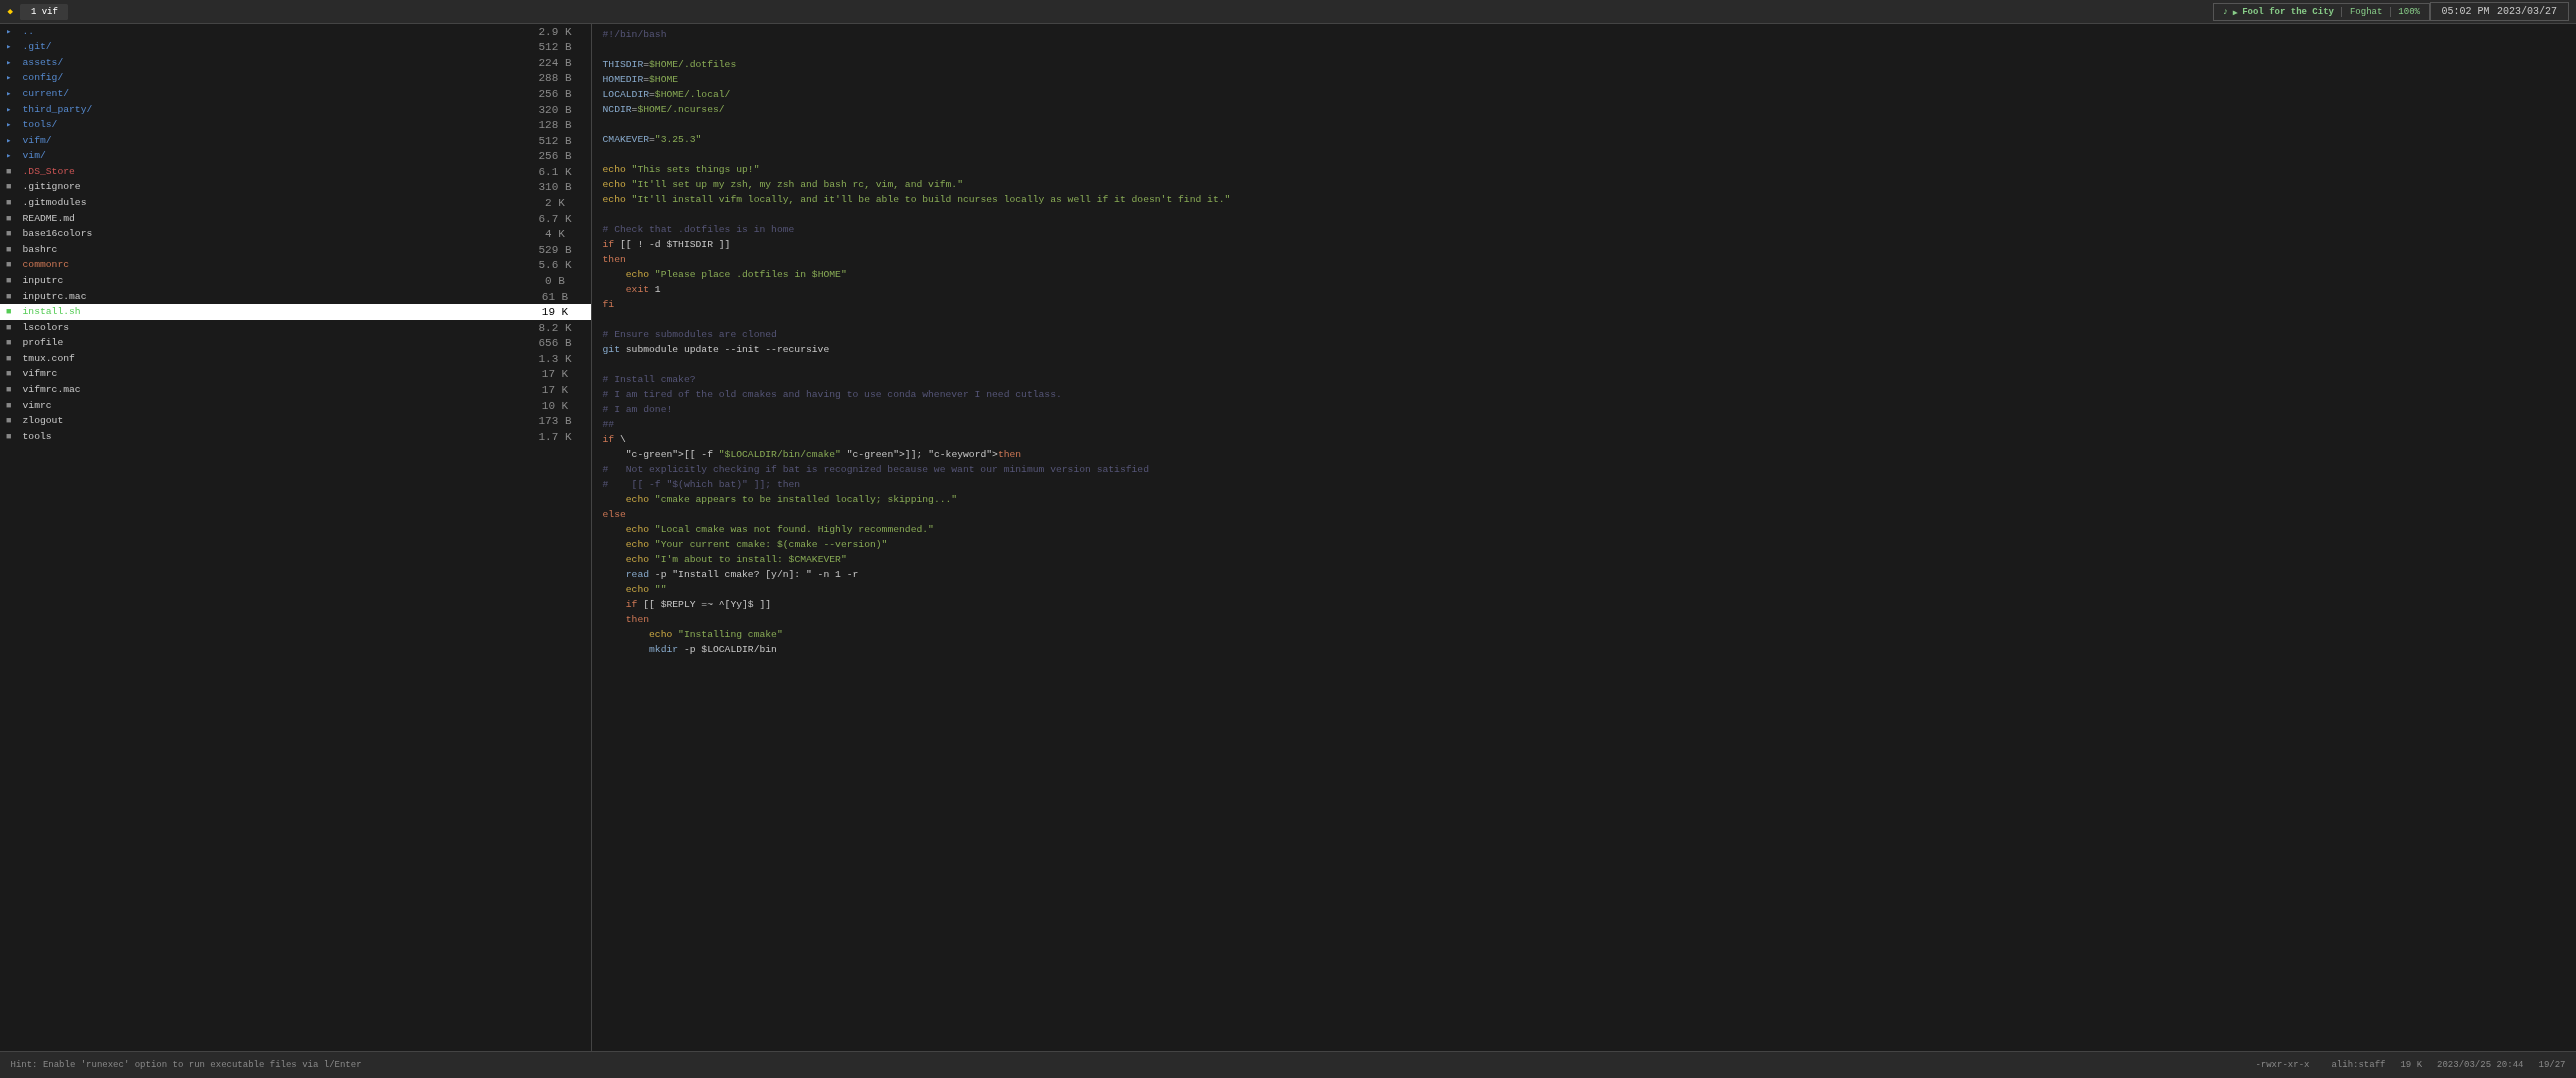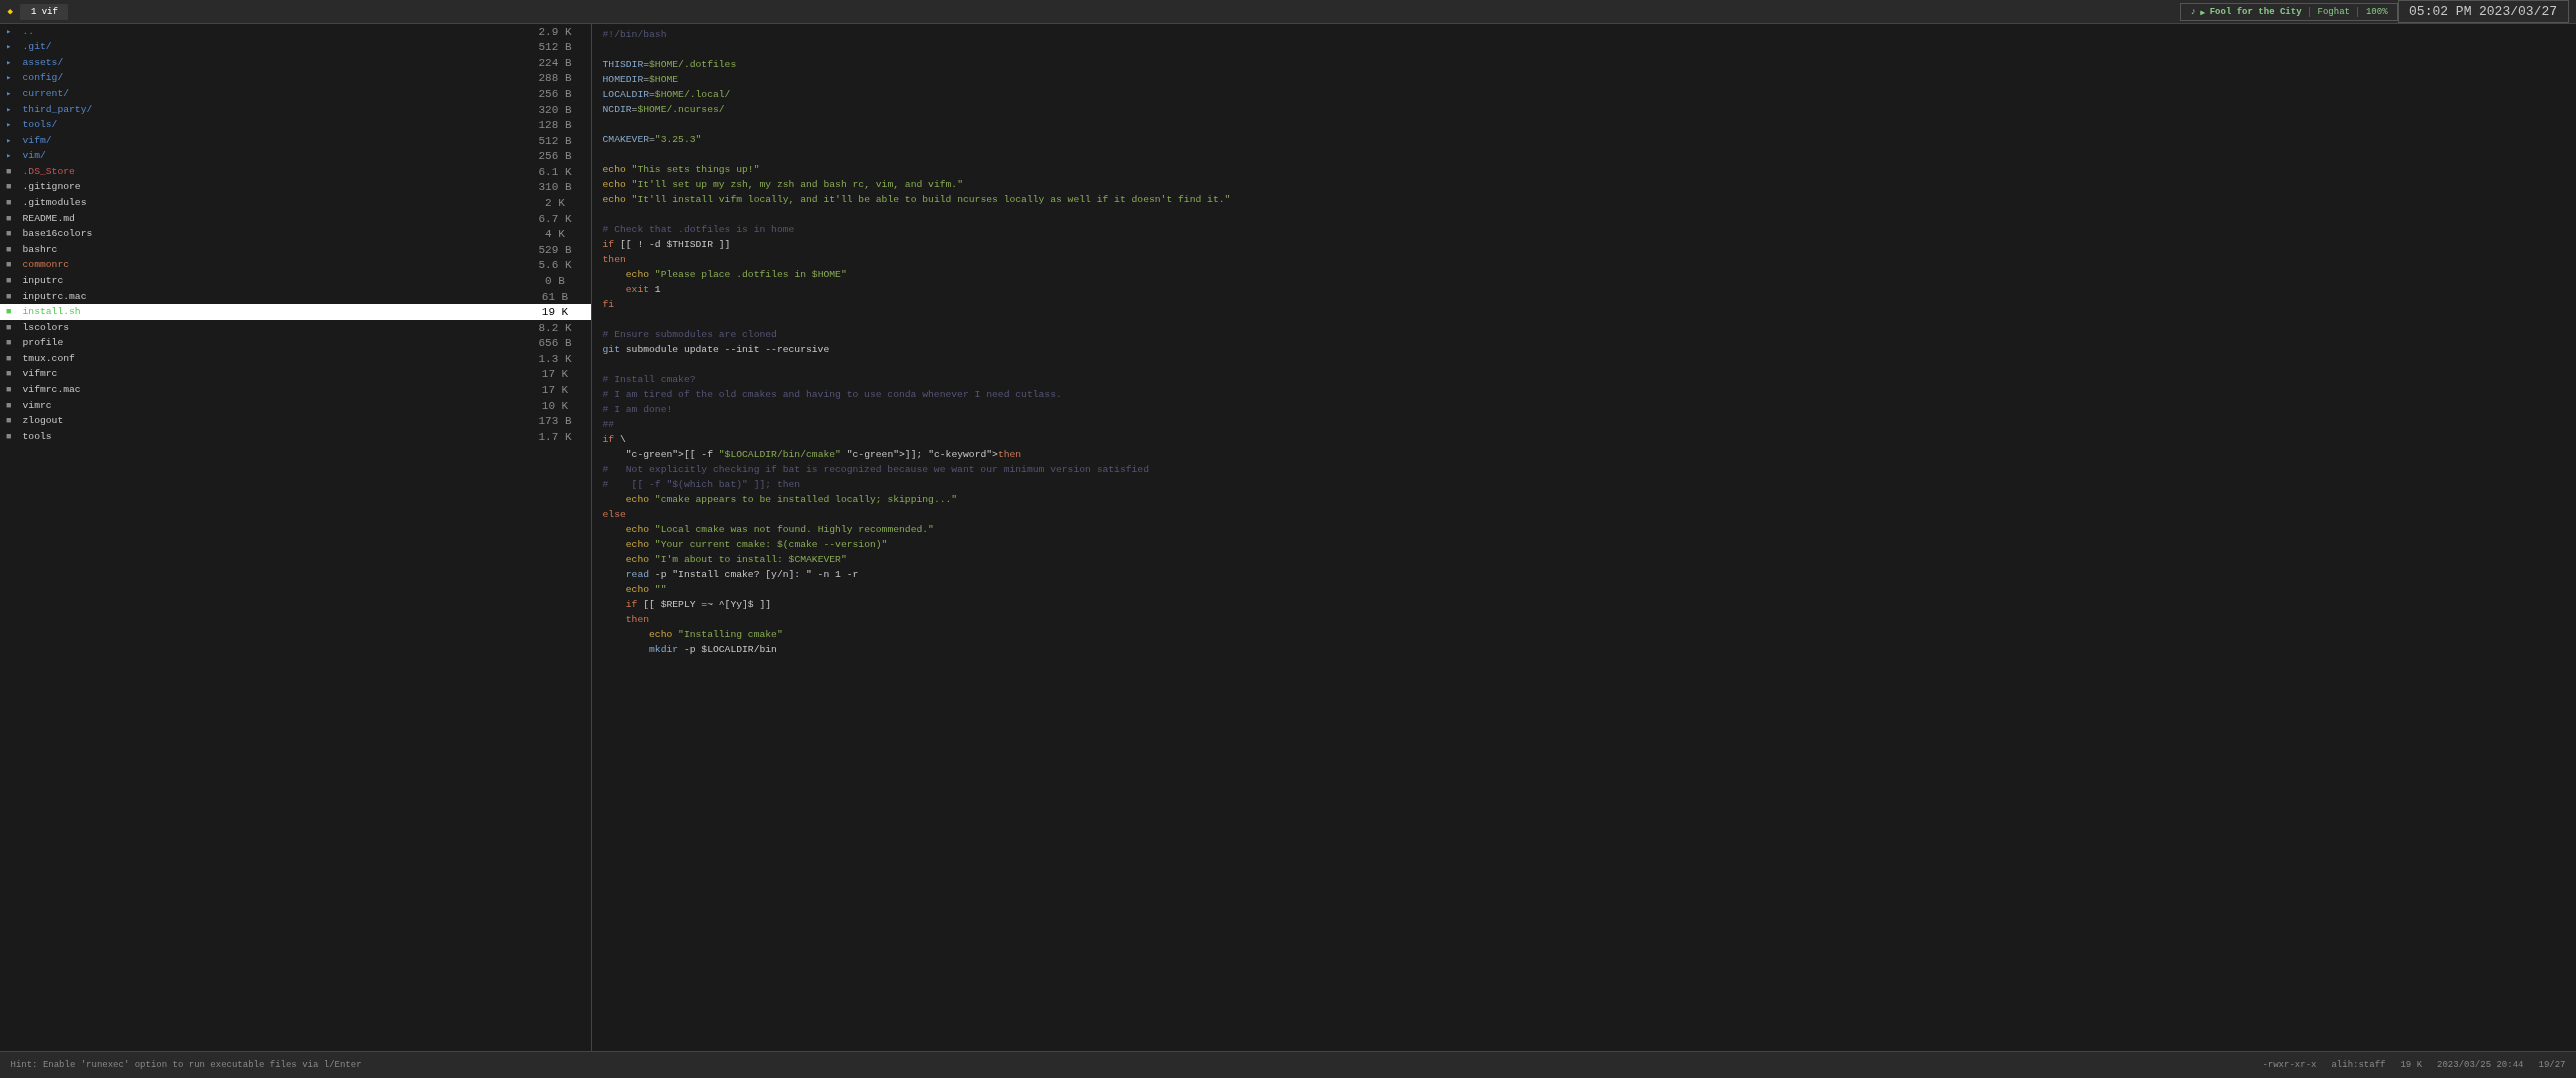--- a/index.html
+++ b/index.html
@@ -86,21 +86,21 @@
       padding-left: 7.5px;
       margin-left: 3px;
     }
     .clock-section {
       display: flex;
       align-items: flex-start;
       gap: 7.5px;
       padding: 3px 10.5px;
       background: #2a2a2a;
       border: 0.7px solid #555;
-      font-size: 13px;
+      font-size: 10px;
       color: #c8c8c8;
     }
 
     
     .main-content {
       display: flex;
       flex: 1;
       overflow: hidden;
     }
 
@@ -201,20 +201,21 @@
       font-size: 9px;
       flex: 1;
     }
     .file-perms {
       color: #888888;
       font-size: 9px;
     }
     .file-owner {
       color: #888888;
       font-size: 9px;
+      margin-left: 7px;
     }
     .file-size-status {
       color: #888888;
       font-size: 9px;
     }
     .file-date {
       color: #888888;
       font-size: 9px;
     }
     .line-info {

